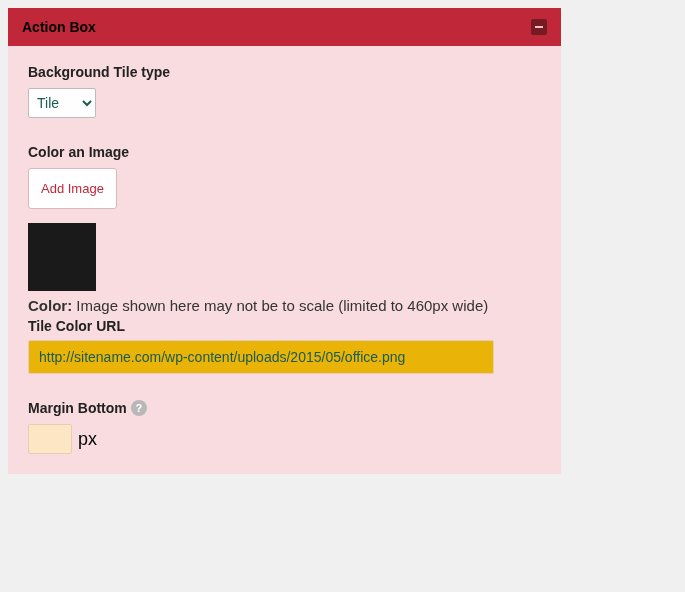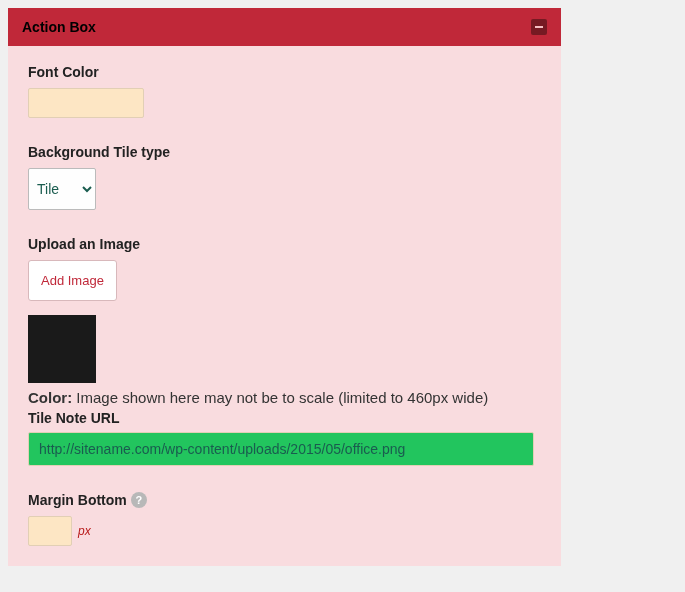--- a/index.html
+++ b/index.html
@@ -68,21 +68,21 @@
     border-radius: 2px;
     cursor: pointer;
   }
   select {
     font-size: 14px;
     color: #1a5c4f;
     background: #fefefe;
     border: 1px solid #bbb;
     border-radius: 2px;
     padding: 4px 4px;
-    height: 42px;
+    height: 30px;
     cursor: pointer;
     font-family: inherit;
   }
   .btn-outline {
     display: inline-block;
     background: #fff;
     border: 1px solid #d8b8bb;
     color: #c02839;
     font-size: 13px;
     padding: 12px 12px;
@@ -106,22 +106,22 @@
     font-weight: bold;
   }
   .sublabel {
     font-weight: bold;
     font-size: 14px;
     color: #222;
     margin-bottom: 6px;
     margin-top: 2px;
   }
   .url-input {
-    width: 506px;
-    background: #22c55e;
+    width: 466px;
+    background: #eab308;
     border: 1px solid #e2cfb5;
     border-radius: 2px;
     padding: 8px 10px;
     font-size: 14px;
     color: #1a5c4f;
     font-family: inherit;
   }
   .inline-row {
     display: flex;
     align-items: center;
@@ -131,23 +131,22 @@
     width: 44px;
     height: 30px;
     background: #fde6c4;
     border: 1px solid #e2cfb5;
     border-radius: 2px;
     padding: 4px 6px;
     font-size: 14px;
     font-family: inherit;
   }
   .unit {
-    color: #b91c1c;
-    font-size: 12px;
-    font-style: italic;
+    color: #000000;
+    font-size: 18px;
   }
   .help-icon {
     display: inline-flex;
     align-items: center;
     justify-content: center;
     width: 16px;
     height: 16px;
     border-radius: 50%;
     background: #b8b8b8;
     color: #fff;
@@ -168,41 +167,37 @@
 
 <div class="panel">
   <div class="panel-header">
     <span>Action Box</span>
     <div class="collapse-btn">
       <span></span>
     </div>
   </div>
   <div class="panel-body">
 
-    <div class="field">
-      <div class="label">Font Color</div>
-      <div class="color-swatch"></div>
-    </div>
 
     <div class="field">
       <div class="label">Background Tile type</div>
       <select>
         <option>Tile</option>
         <option>Cover</option>
       </select>
     </div>
 
     <div class="field">
-      <div class="label">Upload an Image</div>
+      <div class="label">Color an Image</div>
       <button type="button" class="btn-outline">Add Image</button>
       <div class="thumb"></div>
       <div class="note">
         <b>Color:</b><span> Image shown here may not be to scale (limited to 460px wide)</span>
       </div>
-      <div class="sublabel">Tile Note URL</div>
+      <div class="sublabel">Tile Color URL</div>
       <input type="text" class="url-input" value="http://sitename.com/wp-content/uploads/2015/05/office.png" style="">
     </div>
 
     <div class="field">
       <div class="label-row">
         <span class="label" style="margin-bottom:0">Margin Bottom</span>
         <span class="help-icon">?</span>
       </div>
       <div class="inline-row">
         <input type="text" class="small-input" value="" style="">

